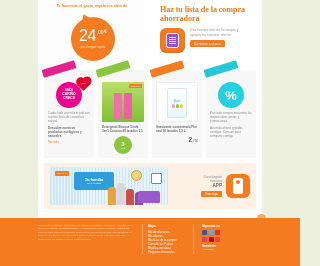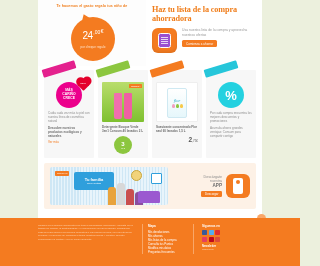--- a/index.html
+++ b/index.html
@@ -35,28 +35,28 @@
     background:#f47b20; border-radius:50%;
     display:flex; flex-direction:column; align-items:center; justify-content:center;
     box-shadow:0 0 0 0 rgba(0,0,0,0);
   }
   .price-bubble:before{
     content:""; position:absolute; left:9px; top:-3px;
     border-left:5px solid transparent; border-right:5px solid transparent;
     border-bottom:7px solid #f47b20; transform:rotate(-22deg);
   }
   .price-row { display:flex; align-items:flex-start; color:#fff; }
-  .price-int { font-size:10px; line-height:14px; font-weight:normal; letter-spacing:-.4px; }
+  .price-int { font-size:16px; line-height:14px; font-weight:normal; letter-spacing:-.4px; }
   .price-dec { font-size:5px; line-height:6px; margin-left:.6px; }
   .price-cur { font-size:5px; line-height:5px; margin-left:.6px; }
   .price-sub { color:#ffe6cf; font-size:2.9px; margin-top:2.5px; letter-spacing:.1px; }
 
   .hero-right {
     flex:1; height:66px; background:#ffffff; padding:5px 8px 0 6px;
-    display:flex; flex-direction:column;
+    display:flex; flex-direction:column;margin-left:8px;
   }
   .hero-title {
     color:#f07d1a; font-size:8.2px; line-height:9.2px; font-weight:bold;
     font-family:"Liberation Serif", serif; letter-spacing:-.1px;
   }
   .hero-body { display:flex; margin-top:5px; gap:5px; }
   .app-tile {
     width:25px; height:25px; border-radius:6px; background:#f47b20;
     display:flex; align-items:center; justify-content:center; flex:none;
     box-shadow:inset 0 -2px 3px rgba(0,0,0,.08);

